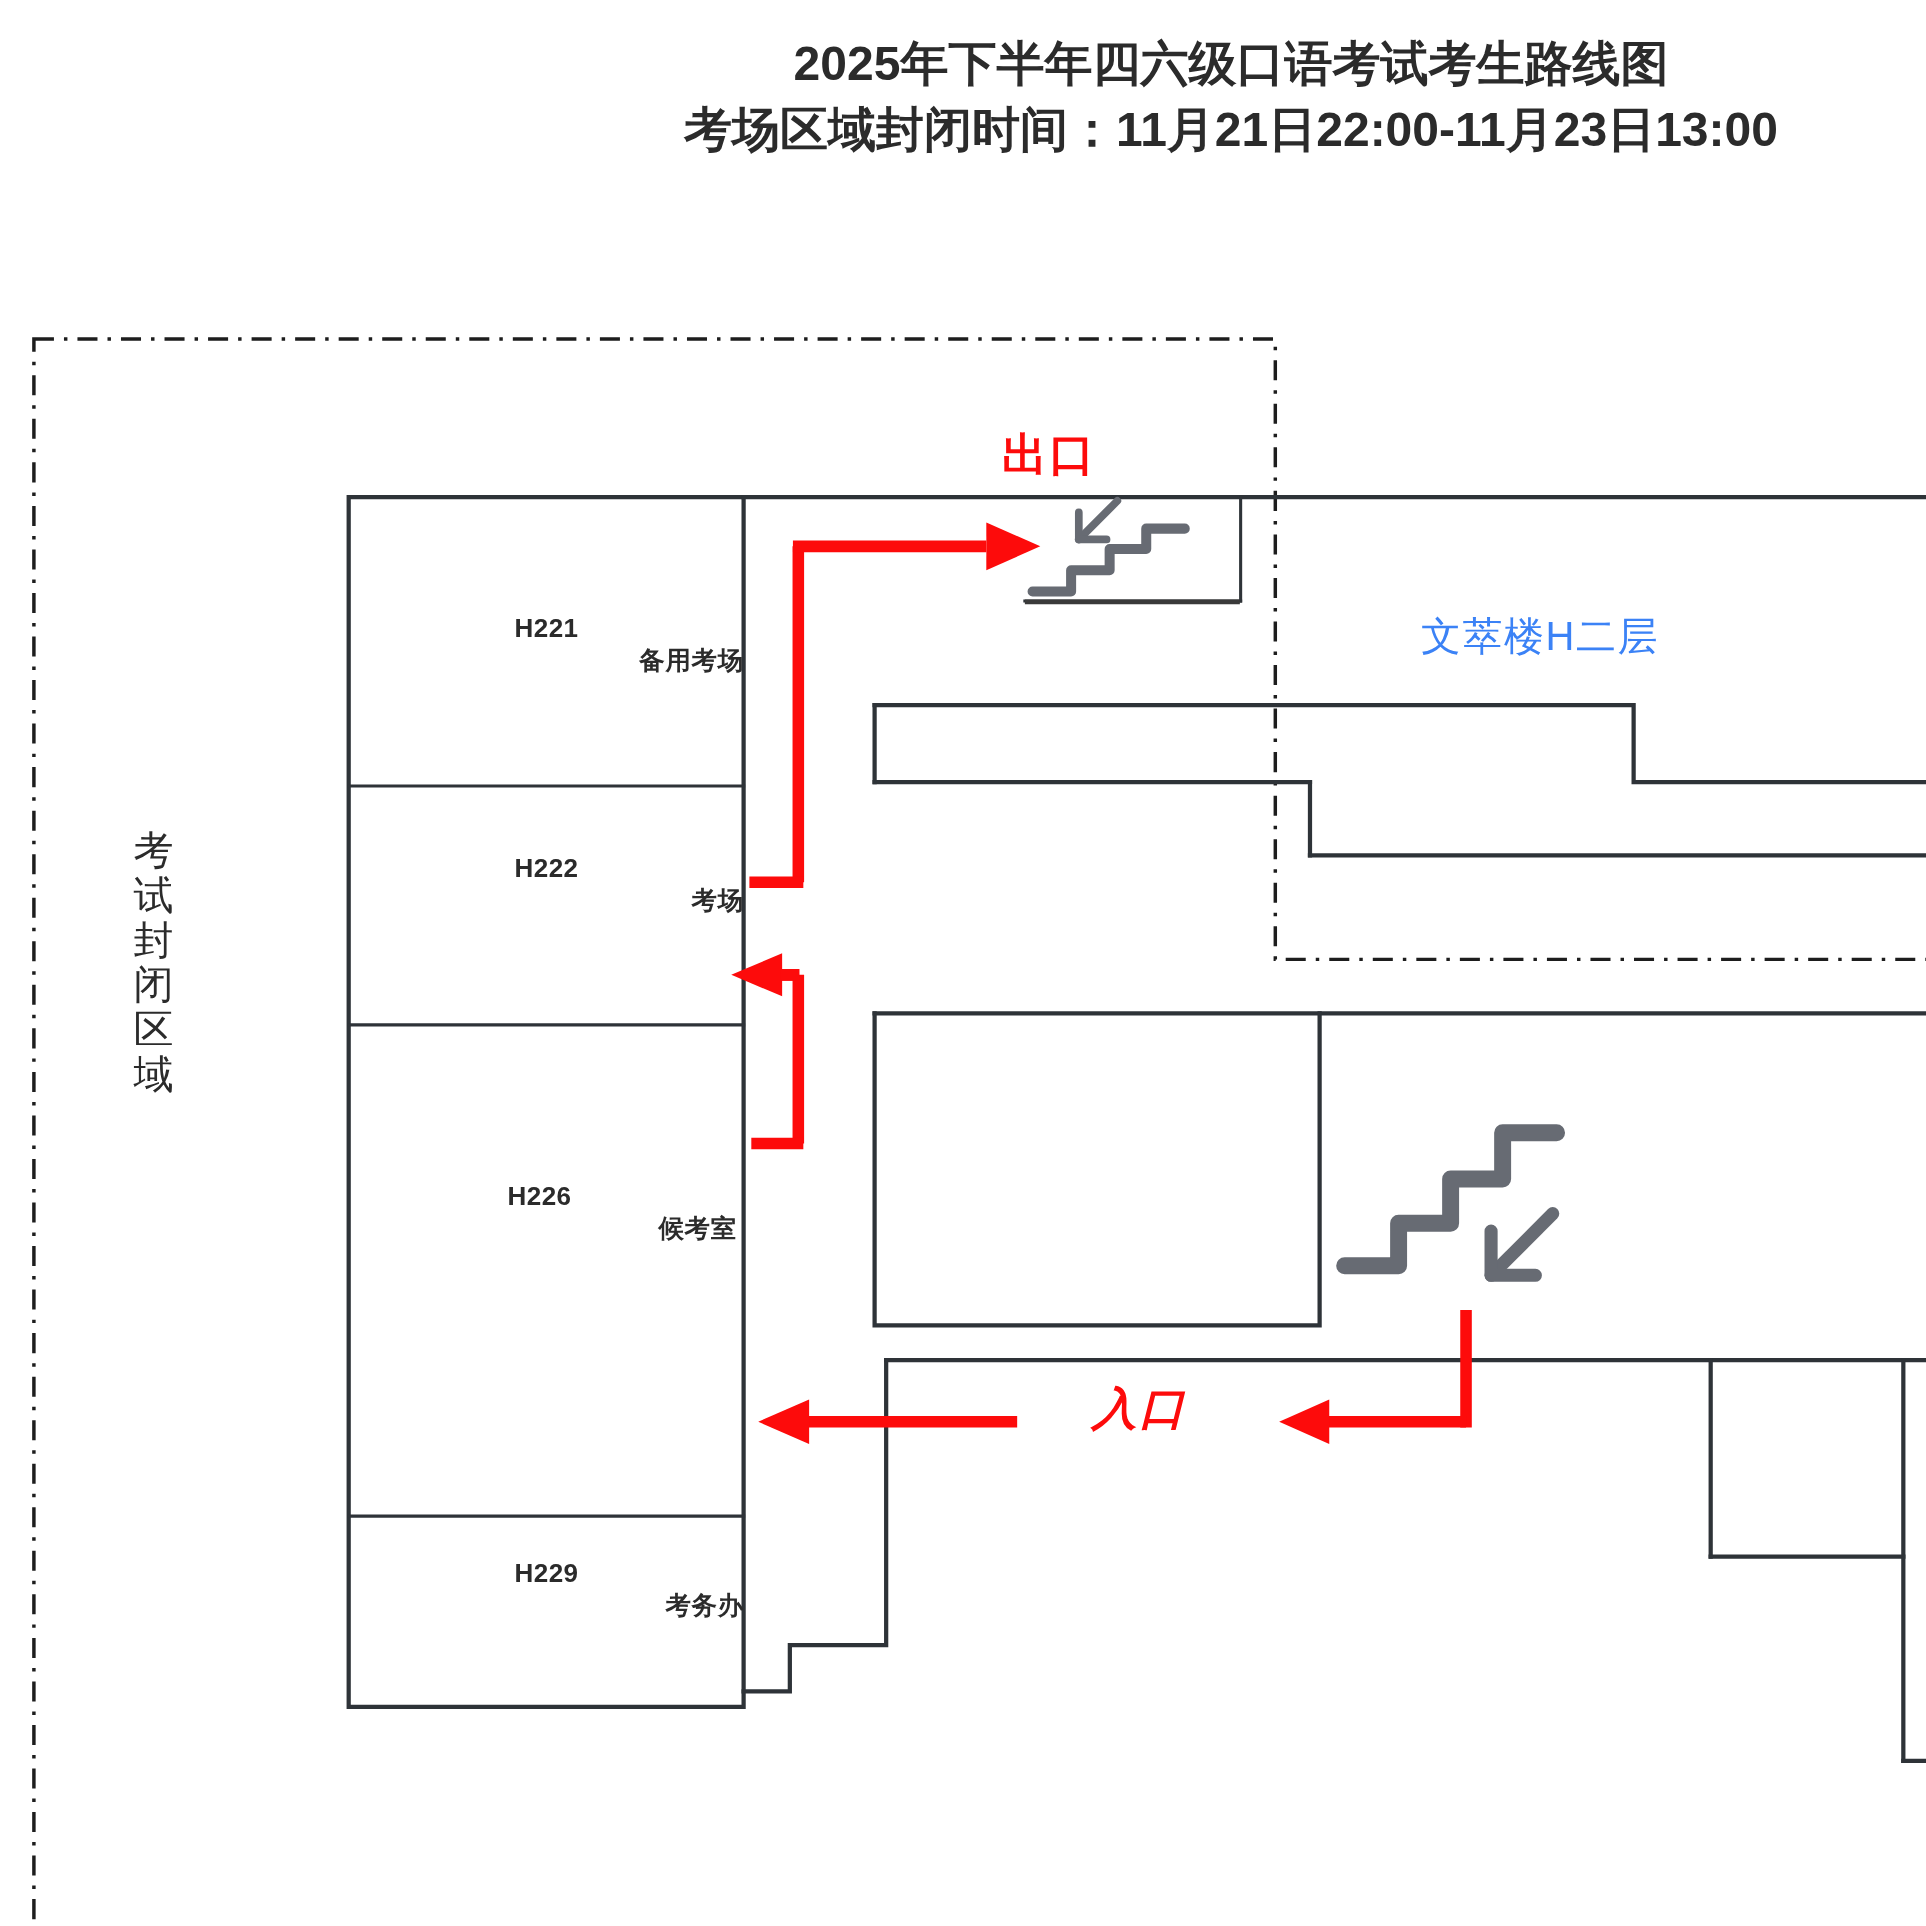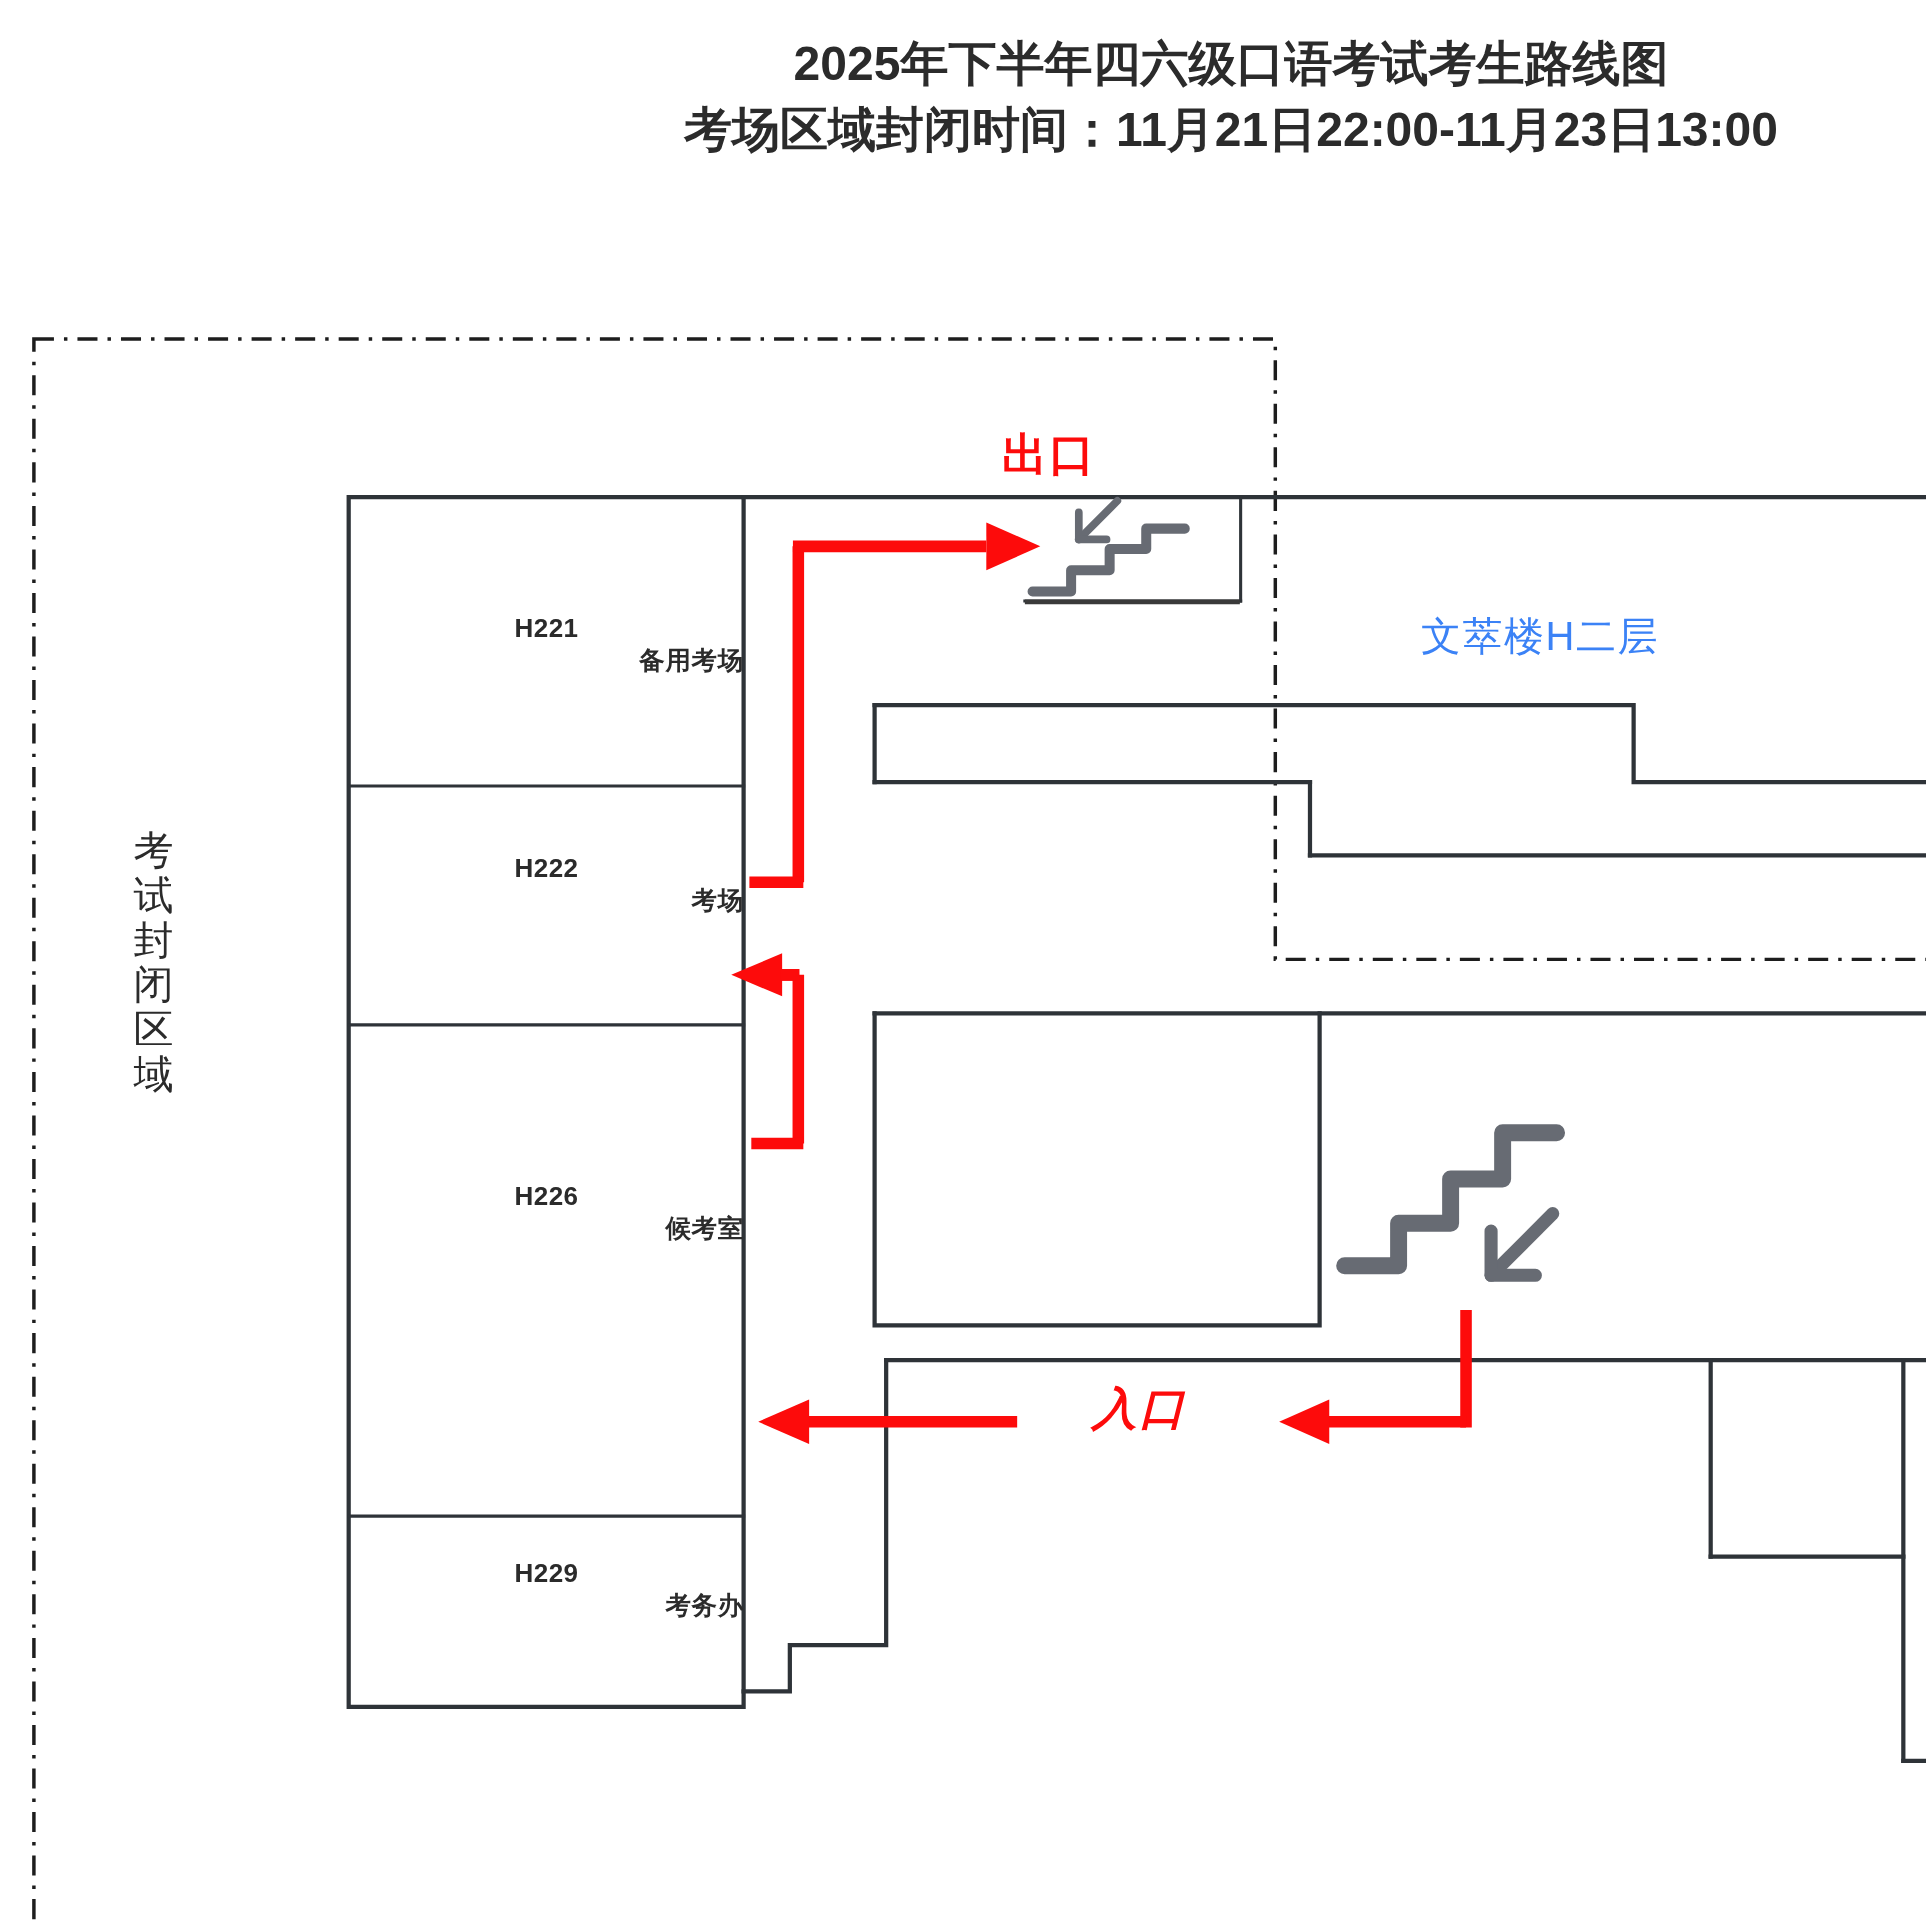--- a/index.html
+++ b/index.html
@@ -157,21 +157,21 @@
 <div class="room-label" style="left:349px;top:613px;width:395px;">
   <div class="room-code">H221</div>
   <div class="room-name">备用考场</div>
 </div>
 
 <div class="room-label" style="left:349px;top:853px;width:395px;">
   <div class="room-code">H222</div>
   <div class="room-name">考场</div>
 </div>
 
-<div class="room-label" style="left:349px;top:1181px;width:395px;">
+<div class="room-label" style="left:342px;top:1181px;width:395px;">
   <div class="room-code">H226</div>
   <div class="room-name">候考室</div>
 </div>
 
 <div class="room-label" style="left:349px;top:1558px;width:395px;">
   <div class="room-code">H229</div>
   <div class="room-name">考务办</div>
 </div>
 
 <div class="marker" style="left:1002px;top:393px;margin-top:32px;">出口</div>

